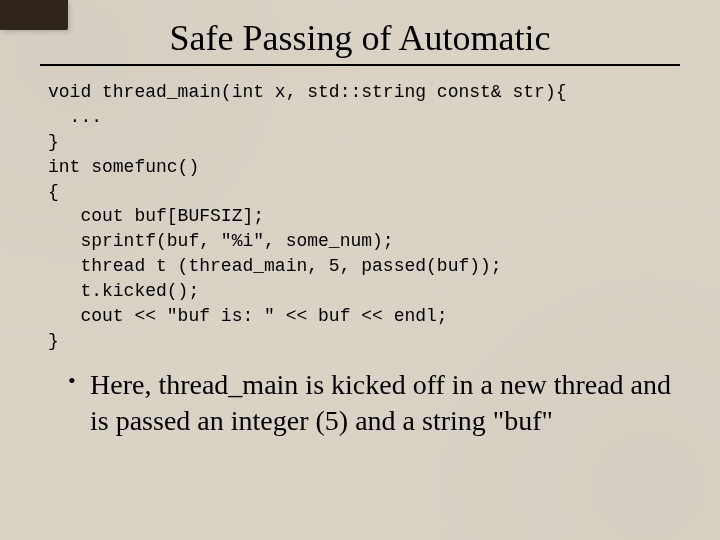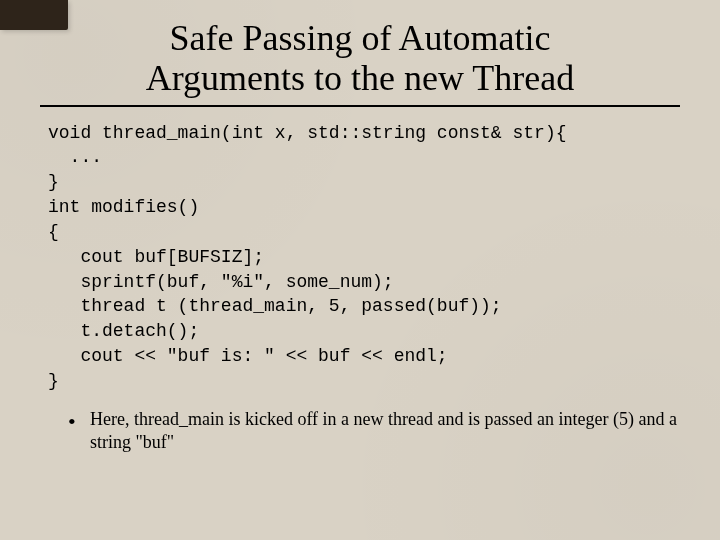--- a/index.html
+++ b/index.html
@@ -67,21 +67,21 @@
     padding-left: 8px;
   }
 
   ul.bullets {
     list-style: none;
     margin: 0;
     padding: 0 0 0 28px;
   }
   ul.bullets li {
     position: relative;
-    font-size: 18px;
+    font-size: 28px;
     line-height: 1.28;
     margin-bottom: 4px;
     padding-left: 22px;
   }
   ul.bullets li::before {
     content: "•";
     position: absolute;
     left: 0;
     top: 0;
     font-size: 22px;
@@ -89,34 +89,33 @@
 </style>
 </head>
 <body>
 
 <div class="corner"></div>
 
 <div class="slide">
 
   <h1 class="title">
     <span>Safe Passing of Automatic</span><br>
-    <span>Arguments to the new Thread</span>
   </h1>
 
   <hr class="rule">
 
   <pre class="code"><span>void thread_main(int x, std::string const&amp; str){</span>
 <span>  ...</span>
 <span>}</span>
-<span>int modifies()</span>
+<span>int somefunc()</span>
 <span>{</span>
 <span>   cout buf[BUFSIZ];</span>
 <span>   sprintf(buf, "%i", some_num);</span>
 <span>   thread t (thread_main, 5, passed(buf));</span>
-<span>   t.detach();</span>
+<span>   t.kicked();</span>
 <span>   cout &lt;&lt; "buf is: " &lt;&lt; buf &lt;&lt; endl;</span>
 <span>}</span></pre>
 
   <ul class="bullets">
     <li>Here, thread_main is kicked off in a new thread and is passed an integer (5) and a string "buf"</li>
   </ul>
 
 </div>
 
 </body></html>

